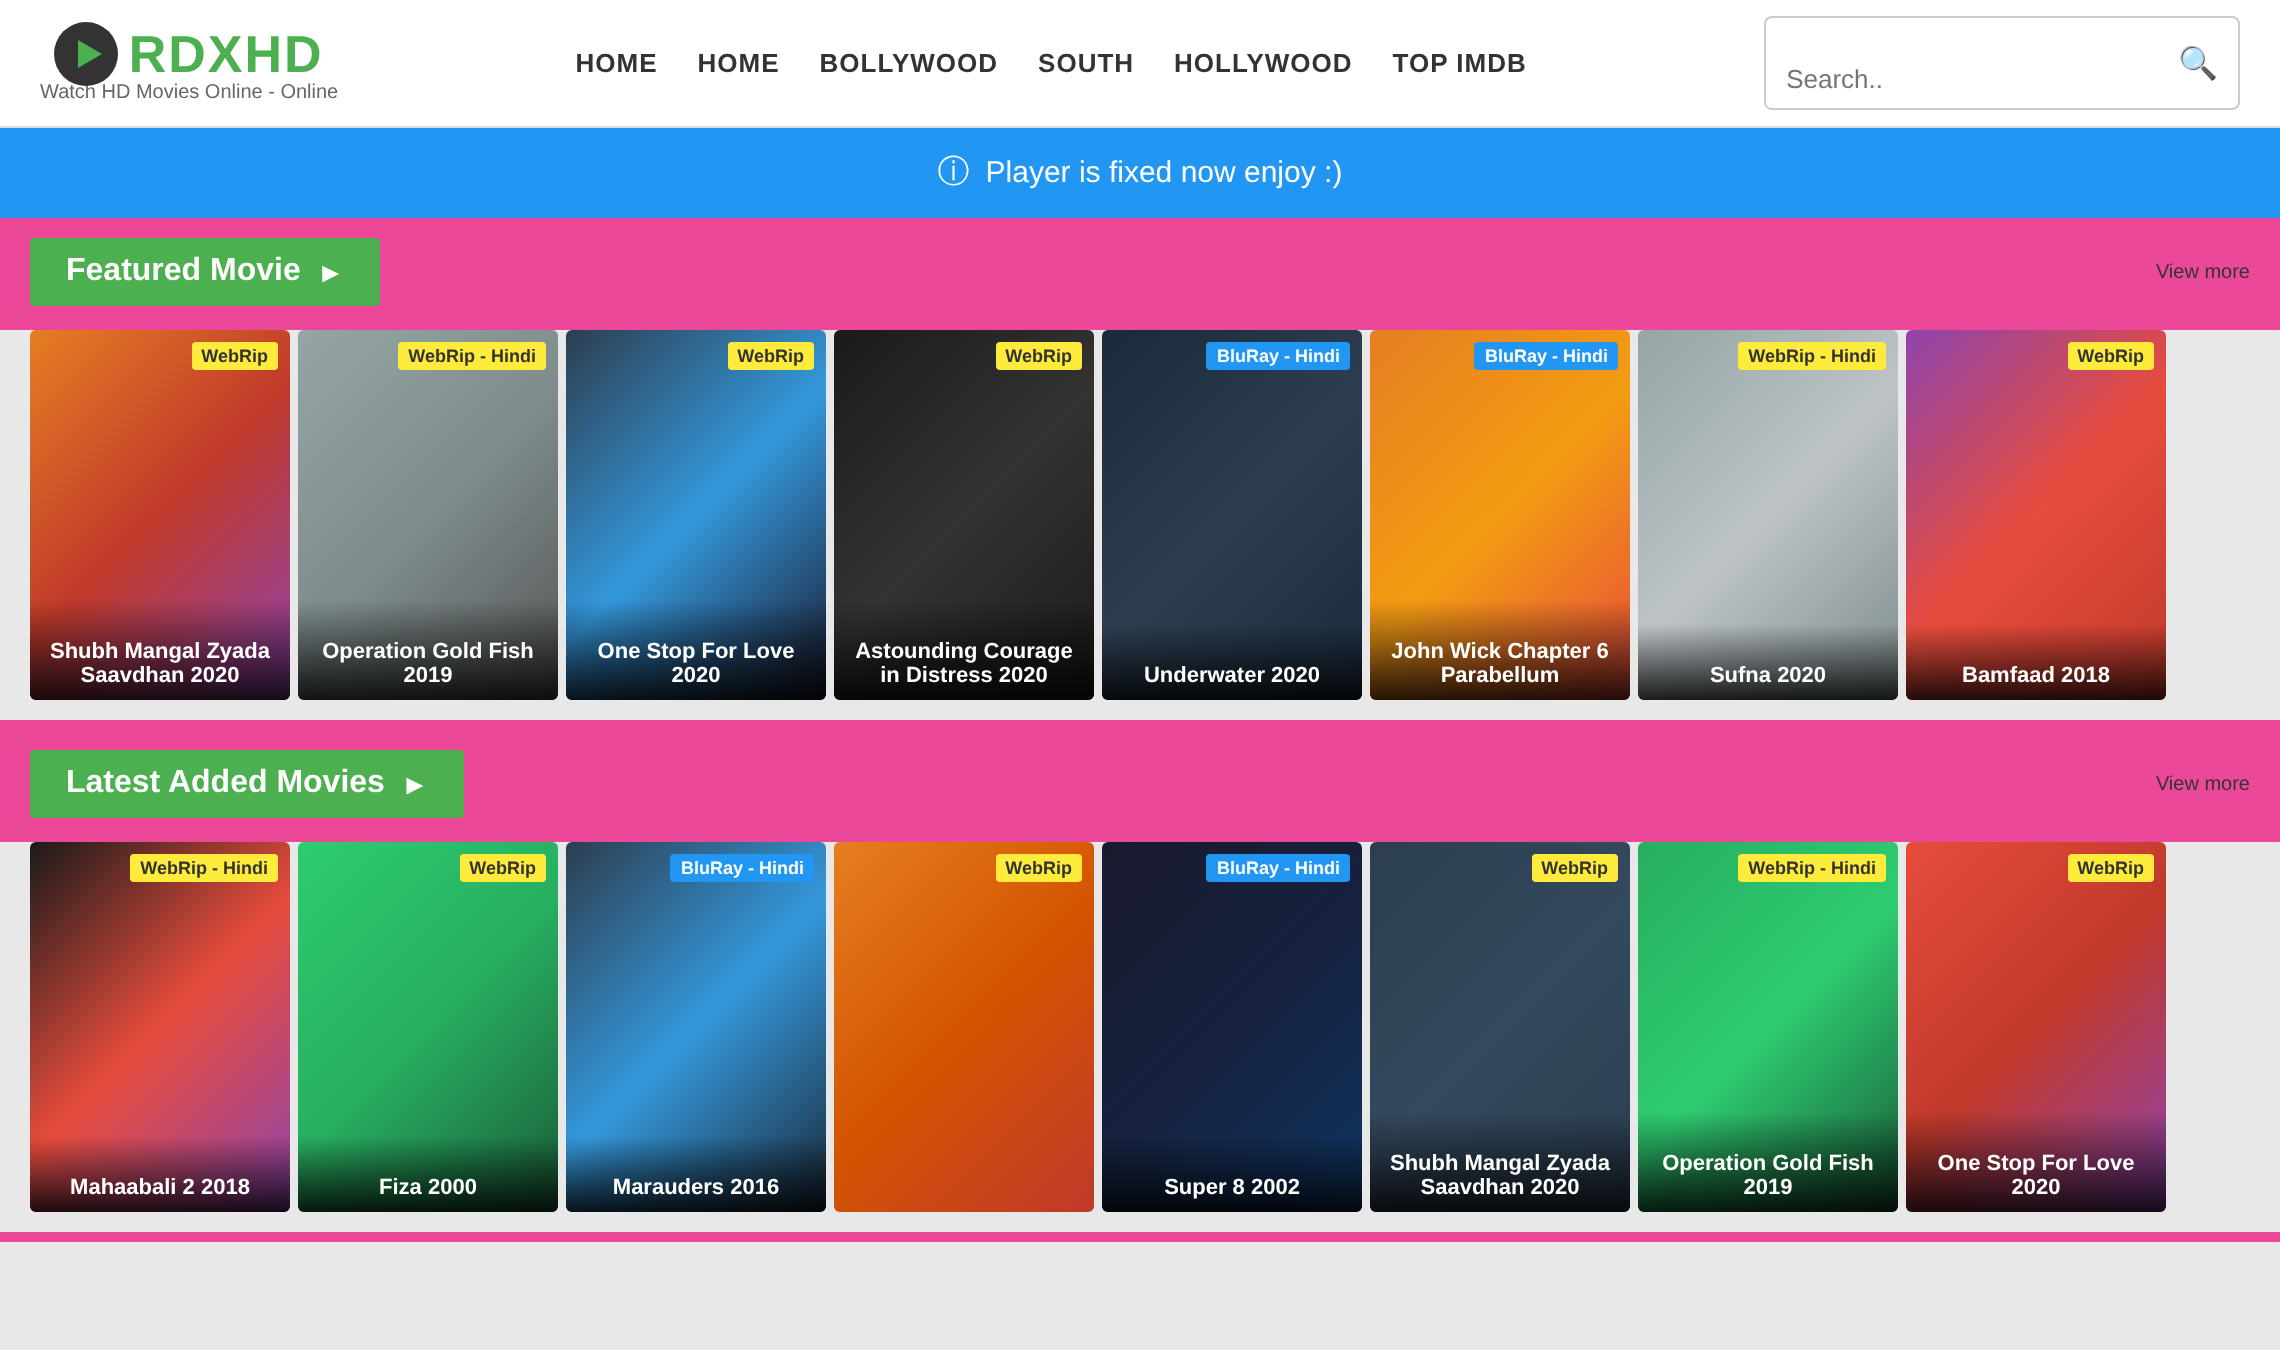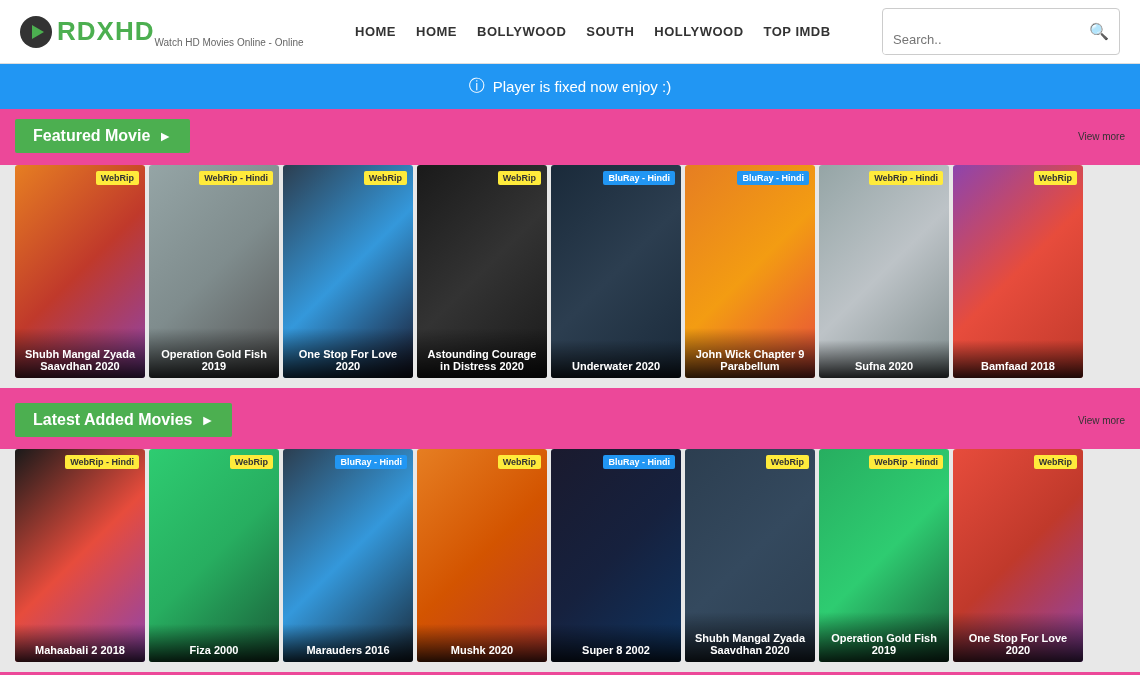--- a/index.html
+++ b/index.html
@@ -9,22 +9,22 @@
     .header {
       background: #fff;
       display: flex;
       align-items: center;
       padding: 8px 20px;
       border-bottom: 1px solid #ddd;
       gap: 30px;
     }
     .logo-area {
       display: flex;
-      flex-direction: row;
-      align-items: flex-end;
+      flex-direction: column;
+      align-items: center;
       min-width: 130px;
     }
     .logo-main {
       display: flex;
       align-items: center;
       gap: 5px;
     }
     .logo-play {
       width: 32px; height: 32px;
       background: #333;
@@ -138,21 +138,21 @@
     .movies-row {
       display: flex;
       gap: 4px;
       overflow: hidden;
       padding: 0 10px;
     }
     .movie-card {
       position: relative;
       width: 130px;
       min-width: 130px;
-      height: 213px;
+      height: 185px;
       border-radius: 3px;
       overflow: hidden;
       cursor: pointer;
       background: #555;
       flex-shrink: 0;
     }
     .movie-card .movie-bg {
       width: 100%;
       height: 100%;
       display: flex;
@@ -273,21 +273,21 @@
         <div class="title-overlay">Astounding Courage in Distress 2020</div>
       </div>
         <div class="movie-card mc-5">
         <div class="movie-bg mc-5"></div>
         <span class="badge blue">BluRay - Hindi</span>
         <div class="title-overlay">Underwater 2020</div>
       </div>
         <div class="movie-card mc-6">
         <div class="movie-bg mc-6"></div>
         <span class="badge blue">BluRay - Hindi</span>
-        <div class="title-overlay">John Wick Chapter 9 Parabellum</div>
+        <div class="title-overlay">John Wick Chapter 6 Parabellum</div>
       </div>
         <div class="movie-card mc-7">
         <div class="movie-bg mc-7"></div>
         <span class="badge">WebRip - Hindi</span>
         <div class="title-overlay">Sufna 2020</div>
       </div>
         <div class="movie-card mc-8">
         <div class="movie-bg mc-8"></div>
         <span class="badge">WebRip</span>
         <div class="title-overlay">Bamfaad 2018</div>
@@ -318,21 +318,20 @@
         <div class="title-overlay">Fiza 2000</div>
       </div>
         <div class="movie-card mc-11">
         <div class="movie-bg mc-11"></div>
         <span class="badge blue">BluRay - Hindi</span>
         <div class="title-overlay">Marauders 2016</div>
       </div>
         <div class="movie-card mc-12">
         <div class="movie-bg mc-12"></div>
         <span class="badge">WebRip</span>
-        <div class="title-overlay">Mushk 2020</div>
       </div>
         <div class="movie-card mc-13">
         <div class="movie-bg mc-13"></div>
         <span class="badge blue">BluRay - Hindi</span>
         <div class="title-overlay">Super 8 2002</div>
       </div>
         <div class="movie-card mc-14">
         <div class="movie-bg mc-14"></div>
         <span class="badge">WebRip</span>
         <div class="title-overlay">Shubh Mangal Zyada Saavdhan 2020</div>

